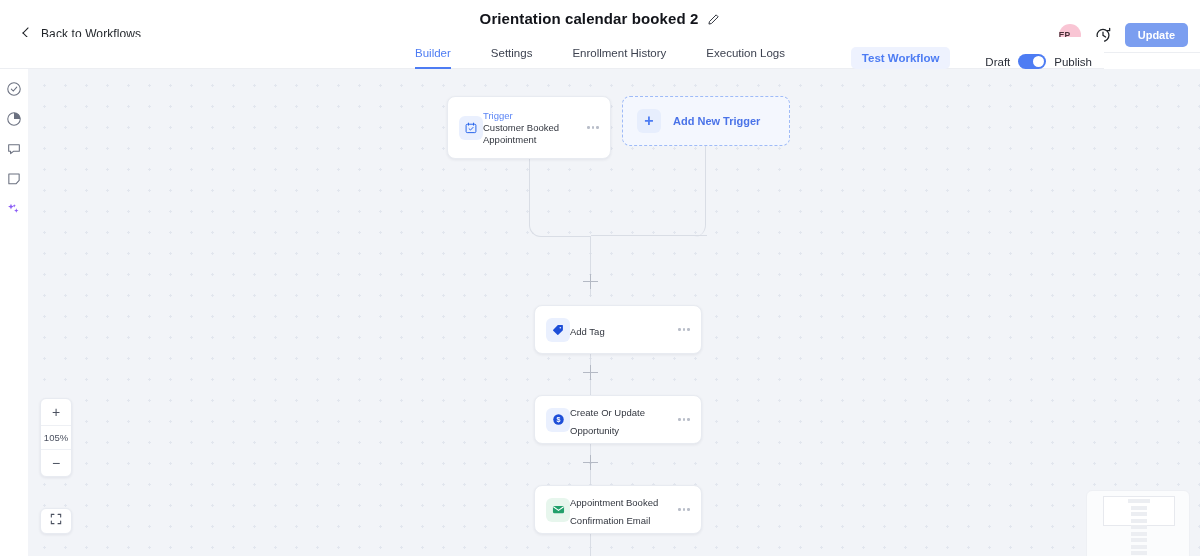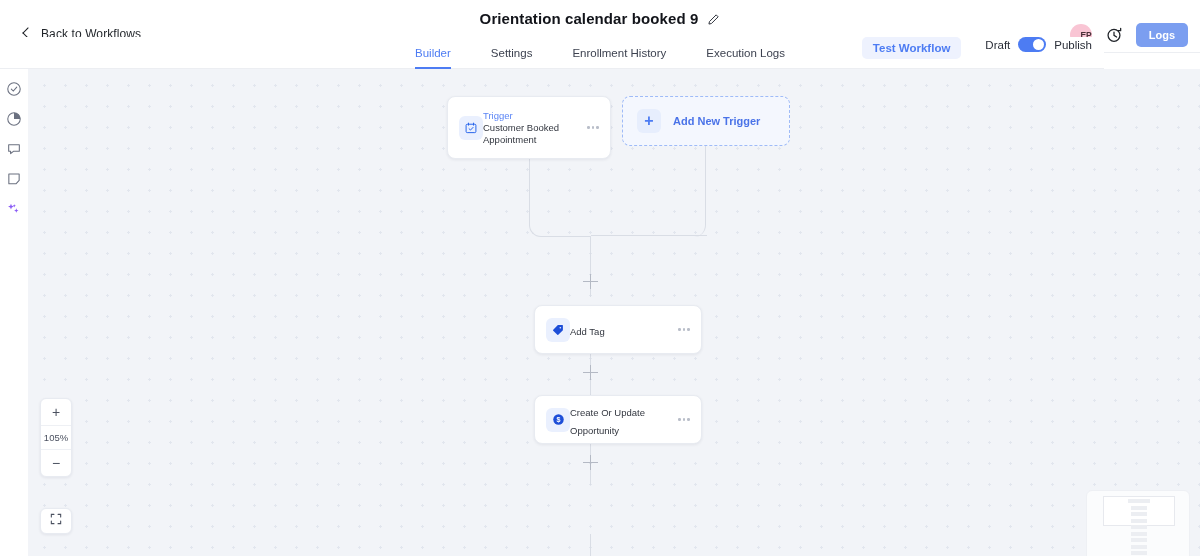--- a/index.html
+++ b/index.html
@@ -38,21 +38,21 @@
   .wf-title { font-size: 15px; font-weight: bold; color: #12141a; letter-spacing: .1px; }
   .pencil { width: 13px; height: 13px; pointer-events: auto; cursor: pointer; }
 
   .top-right {
     position: absolute; right: 12px; top: 0; height: 37px;
     display: flex; align-items: center; gap: 13px;
   }
   .avatar {
     width: 22px; height: 22px; border-radius: 50%;
     background: #f9c5d4;
-    display: flex; align-items: center; justify-content: flex-end;
+    display: flex; align-items: center; justify-content: flex-start;
     font-size: 8.5px; font-weight: bold; color: #4a3038;
     cursor: pointer;
   }
   .icon-btn { width: 18px; height: 18px; cursor: pointer; }
   .saved-btn {
     background: #7b9ef0; color: #ffffff;
     font-size: 11px; font-weight: bold;
     padding: 6px 13px; border-radius: 5px;
     border: none; cursor: pointer;
   }
@@ -70,21 +70,21 @@
     font-size: 11.5px; color: #3d4250; cursor: pointer;
     height: 32px; display: flex; align-items: center; position: relative;
   }
   .tab.active { color: #4d7cf3; }
   .tab.active::after {
     content: ""; position: absolute; left: 0; right: 0; bottom: 0;
     height: 2px; background: #4d7cf3;
   }
   .tabbar-right {
     position: absolute; right: 12px; top: 0; height: 32px;
-    display: flex; align-items: flex-start; 
+    display: flex; align-items: flex-end; gap: 11px;
   }
   .test-btn {
     background: #eef2fe; color: #4d7cf3;
     font-size: 11.5px; font-weight: bold;
     padding: 5px 11px; border-radius: 5px; border: none; cursor: pointer;
   }
   .pubwrap { display: flex; align-items: center; gap: 8px; margin-left: 24px; }
   .pub-label { font-size: 11.5px; color: #2a2e38; }
   .toggle {
     width: 28px; height: 15px; border-radius: 8px; background: #4d7cf3;
@@ -228,26 +228,26 @@
     <div class="avatar">
       <span>EP</span>
     </div>
     <span class="icon-btn">
       <svg viewBox="0 0 20 20" width="18" height="18" fill="none" stroke="#1f2328" stroke-width="1.4">
         <circle cx="10" cy="10.4" r="6.6"></circle>
         <path d="M10 6.8 V10.4 L12.9 12.2" stroke-linecap="round"></path>
         <path d="M14.6 5.2 L17.4 5.2 M17.4 5.2 L17.4 2.6" stroke-linecap="round"></path>
       </svg>
     </span>
-    <button class="saved-btn">Logs</button>
+    <button class="saved-btn">Update</button>
   </div>
 </div>
 
 <div class="wf-title-wrap">
-  <span class="wf-title">Orientation calendar booked 9</span>
+  <span class="wf-title">Orientation calendar booked 2</span>
   <span class="pencil">
     <svg viewBox="0 0 16 16" width="13" height="13" fill="none" stroke="#2a2e38" stroke-width="1.2" stroke-linejoin="round">
       <path d="M11.3 2.3 L13.7 4.7 L5.4 13 L2.4 13.6 L3 10.6 Z"></path>
     </svg>
   </span>
 </div>
 
 <div class="tabbar">
   <div class="tabs">
     <div class="tab active">Builder</div>
@@ -364,20 +364,36 @@
     <span class="node-txt">
       <span class="node-name">Create Or Update Opportunity</span>
     </span>
     <span class="dots">
         <i></i>
         <i></i>
         <i></i>
       </span>
   </div>
 
+  <div class="node node-mail">
+    <span class="node-ico ico-green">
+      <svg viewBox="0 0 20 20" width="15" height="15">
+        <rect x="2.6" y="5.4" width="14.8" height="9.6" rx="2" fill="#22a06b"></rect>
+        <path d="M3.6 6.6 L10 11.1 L16.4 6.6" fill="none" stroke="#ffffff" stroke-width="1.4" stroke-linecap="round"></path>
+      </svg>
+    </span>
+    <span class="node-txt">
+      <span class="node-name">Appointment Booked Confirmation Email</span>
+    </span>
+    <span class="dots">
+        <i></i>
+        <i></i>
+        <i></i>
+      </span>
+  </div>
 
   <div class="zoomstack">
     <div class="zbtn">+</div>
     <div class="zval">105%</div>
     <div class="zbtn">−</div>
   </div>
   <div class="fitbtn">
     <span>
       <svg viewBox="0 0 18 18" width="14" height="14" fill="none" stroke="#4b5160" stroke-width="1.4" stroke-linecap="round">
         <path d="M3 6.4 V3 H6.4"></path>

